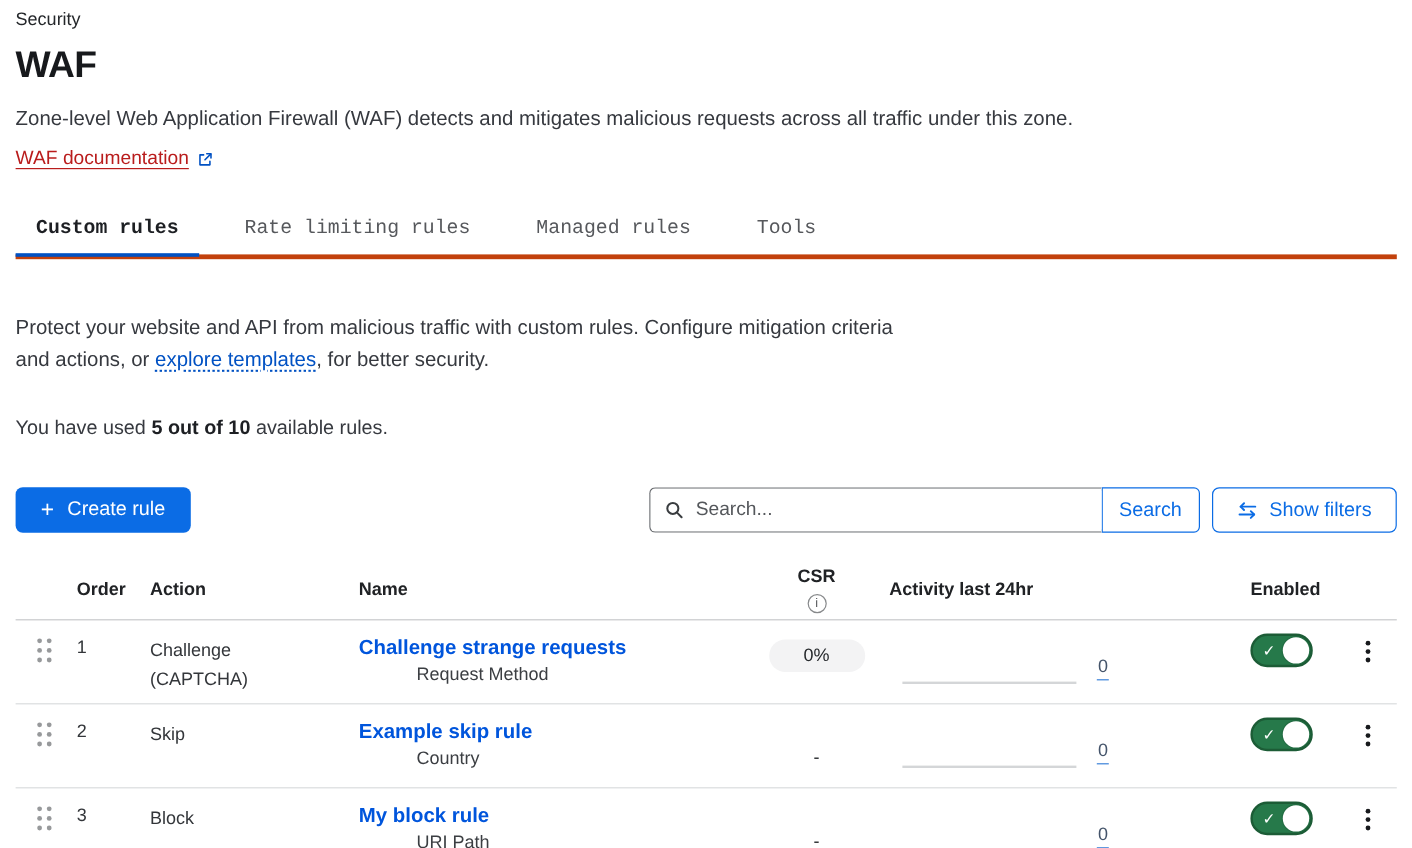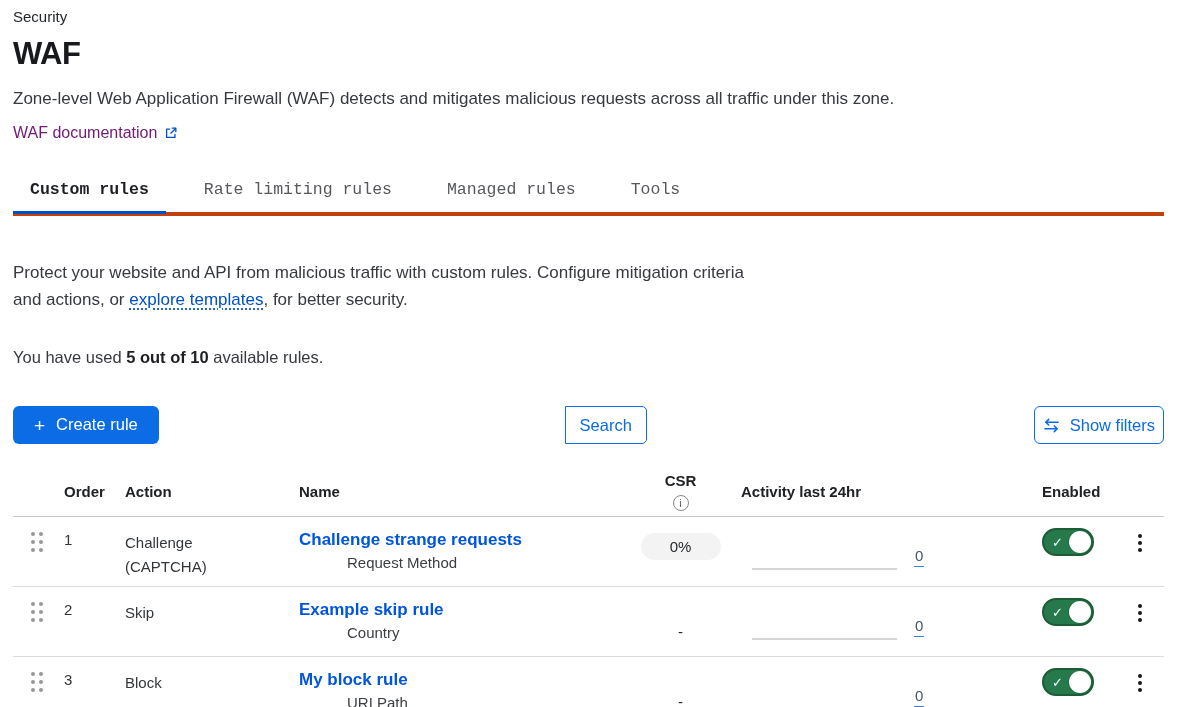--- a/index.html
+++ b/index.html
@@ -5,21 +5,21 @@
   * { margin:0; padding:0; box-sizing:border-box; }
   html,body { width:1177px; height:707px; overflow:hidden; background:#fff;
     font-family:"Liberation Sans","DejaVu Sans",sans-serif; color:#36393f; }
   .page { padding:8px 13px 0; }
 
   
   .eyebrow { font-size:15px; color:#24272a; line-height:18px; }
   .title { margin-top:10px; font-size:31px; line-height:36px; font-weight:700; color:#17191c; letter-spacing:-0.5px; }
   .desc { margin-top:15px; font-size:17px; line-height:23px; color:#36393f; }
   .doclink-row { margin-top:13px; line-height:20px; display:flex; align-items:center; gap:7px; }
-  .doclink { font-size:16px; color:#701a75; text-underline-offset:3px; cursor:pointer; }
+  .doclink { font-size:16px; color:#b91c1c; text-decoration:underline; text-underline-offset:3px; cursor:pointer; }
 
   
   .tabs { display:flex; gap:21px; margin-top:37px; border-bottom:4px solid #c2410c;font-family:Liberation Mono, monospace; }
   .tab { font-size:16.5px; color:#56585c; padding:0 17px 13px; position:relative; cursor:pointer; white-space:nowrap; }
   .tab.active { color:#1d1f23; font-weight:700; }
   .tab.active::after { content:''; position:absolute; left:0; right:0; bottom:-2px; height:3px; background:#0051c3; }
 
   
   .intro { margin-top:43px; max-width:745px; font-size:17px; line-height:27px; color:#36393f; }
   .inline-link { color:#0051c3; text-decoration:underline dotted; text-underline-offset:4px; cursor:pointer; }
@@ -35,21 +35,21 @@
   .toolbar-right { margin-left:auto; display:flex; gap:10px; }
   .search-group { display:flex; width:459px; }
   .search-wrap { position:relative; flex:1; }
   .search-wrap svg { position:absolute; left:13px; top:11px; }
   .search-input { width:100%; height:38px; border:1px solid #63666a; border-right:none;
     border-radius:5px 0 0 5px; padding:0 10px 0 38px; font-size:16px; color:#1d1f23;
     font-family:inherit; outline:none; }
   .search-input::placeholder { color:#54575b; opacity:1; }
   .btn-search { width:82px; height:38px; background:#fff; color:#0b6ce5; border:1px solid #0b6ce5;
     border-radius:0 5px 5px 0; font-size:16.5px; cursor:pointer; font-family:inherit; }
-  .btn-filters { display:flex; align-items:center; gap:10px; height:38px; padding:0 8px;
+  .btn-filters { display:flex; align-items:center; gap:10px; height:38px; padding:0 20px;
     background:#fff; color:#0b6ce5; border:1px solid #0b6ce5; border-radius:6px;
     font-size:16.5px; cursor:pointer; font-family:inherit; }
 
   
   .table { margin-top:28px; }
   .grid-cols { display:grid; grid-template-columns:51px 61px 174px 321px 121px 269px 105px 1fr; }
   .thead { font-size:15px; font-weight:600; color:#202225; padding-bottom:5px; border-bottom:1px solid #c7c9cb; align-items:center; }
   .h-csr { text-align:center; display:flex; align-items:center; justify-content:center; gap:6px;flex-direction:column; }
   .h-enabled { padding-left:32px; }
   .info-icon { display:inline-flex; align-items:center; justify-content:center; width:16px; height:16px;
@@ -112,20 +112,27 @@
 
   <p class="usage"><span>You have used </span><b>5 out of 10</b><span> available rules.</span></p>
 
   <div class="toolbar">
     <button class="btn-primary">
       <span class="plus">+</span>
       <span>Create rule</span>
     </button>
     <div class="toolbar-right">
       <div class="search-group">
+        <div class="search-wrap">
+          <svg width="16" height="16" viewBox="0 0 16 16" fill="none" stroke="#3a3d40" stroke-width="1.7" stroke-linecap="round">
+            <circle cx="6.7" cy="6.7" r="4.6"></circle>
+            <path d="M10.2 10.2 L14 14"></path>
+          </svg>
+          <input class="search-input" type="text" placeholder="Search..." style="">
+        </div>
         <button class="btn-search">Search</button>
       </div>
       <button class="btn-filters">
         <span style="display:inline-flex;">
           <svg width="17" height="15" viewBox="0 0 18 16" fill="none" stroke="#0b6ce5" stroke-width="1.7" stroke-linecap="round" stroke-linejoin="round">
             <path d="M16 4.5 H3"></path>
               <path d="M6 1.5 L3 4.5 L6 7.5"></path>
             <path d="M2 11.5 H15"></path>
               <path d="M12 8.5 L15 11.5 L12 14.5"></path>
           </svg>

